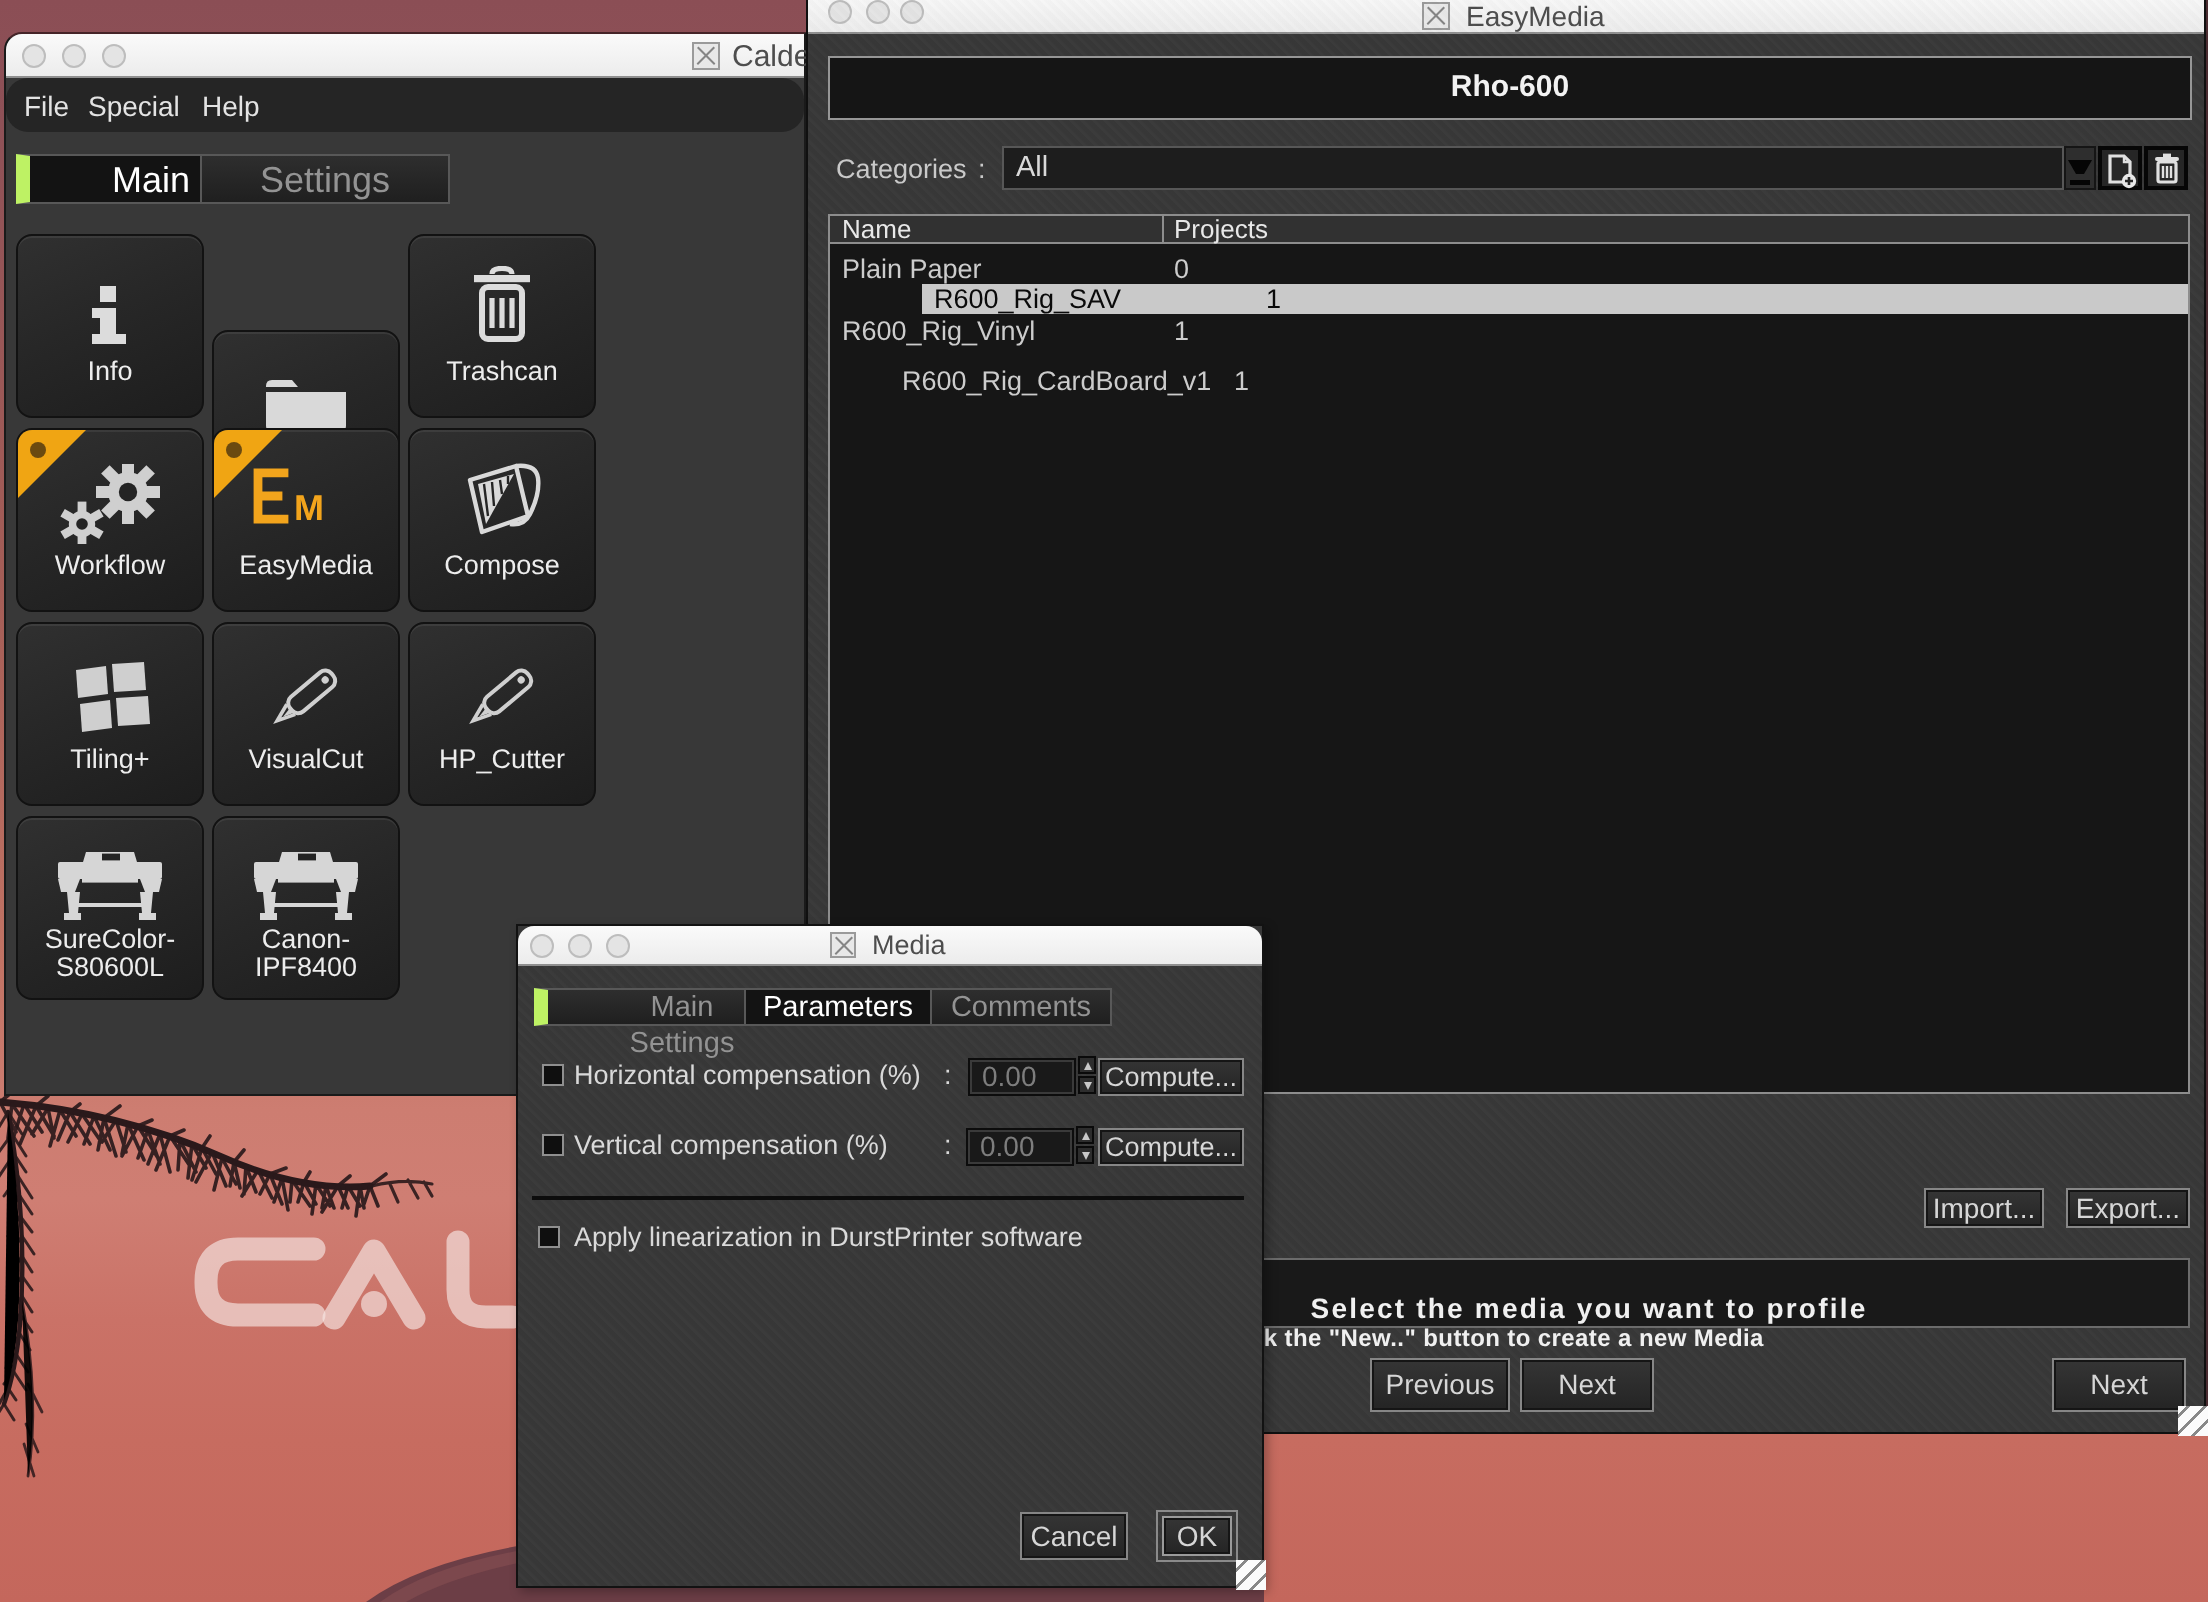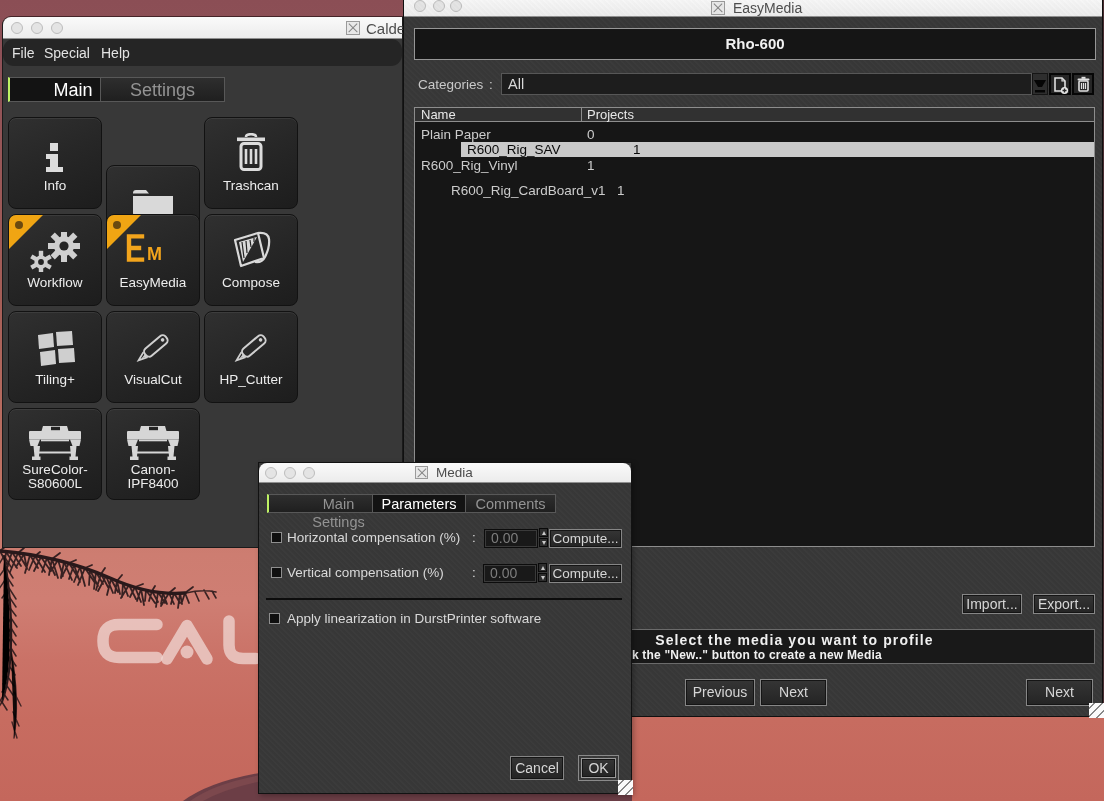--- a/index.html
+++ b/index.html
@@ -29,21 +29,21 @@
       color:#d6d6d6; font-size:14px; text-align:center; }
 
   
   #wleft { left:2px; top:16px; width:401px; height:532px; background:#383838;
            border:1px solid #1a1a1a; border-top:1px solid #452428; border-radius:9px 0 0 0; }
   #wleft .menubar { position:absolute; left:0; right:0; top:22px; height:27px; background:#252525; color:#e3e3e3; font-size:14px;border-radius:11px; }
   #wleft .menubar span { position:absolute; top:6px; }
   .tabrow { position:absolute; display:flex; }
   .tab { height:100%; border:1px solid #585858; border-left:none; color:#939393; text-align:center;
          background:linear-gradient(180deg,#2e2e2e,#1f1f1f); }
-  .tab:first-child { border-left:2px solid #bef264;padding-left:36px; }
+  .tab:first-child { border-left:7px solid #bef264;padding-left:36px; }
   .tab.active { background:#131313; color:#ffffff; }
   .tile { position:absolute; width:94px; height:92px; border-radius:8px;
       background:linear-gradient(155deg,#303030 0%,#272727 45%,#1d1d1d 100%);
       border:1px solid #121212; box-shadow:inset 0 1px 0 rgba(255,255,255,0.07);
       overflow:hidden; }
   .tile .lbl { position:absolute; left:0; right:0; top:61px; text-align:center;
       color:#ededed; font-size:13.5px; line-height:14px; }
   .tile .lbl2 { top:54px; }
   .tile svg.icon { position:absolute; left:50%; top:8px; transform:translateX(-50%); }
   .badge { position:absolute; left:-1px; top:-1px; width:38px; height:38px; }
@@ -68,21 +68,21 @@
   .thead { position:absolute; left:0; right:0; top:0; height:14px; background:#313131;
       border-bottom:1px solid #8d8d8d; color:#e8e8e8; font-size:13px; line-height:14px; }
   .thead .c2, .trow .c2 { position:absolute; left:172px; top:0; }
   .thead .c2 { border-left:1px solid #8d8d8d; padding-left:5px; left:166px; height:14px; }
   .trow { position:absolute; left:0; right:0; height:15px; color:#cccccc; font-size:13.5px; line-height:15px; }
   .trow .c1 { position:absolute; left:6px; }
   .trow .c2 { left:172px; }
   .trow.sel { background:#c9c9c9; color:#0a0a0a;margin-left:46px; }
   .msg { position:absolute; left:10px; top:634px; width:681px; height:35px; background:#191919;
       border:1px solid #6b6b6b; color:#f0f0f0; font-weight:bold;
-      text-align:center; line-height:15px; padding-top:3px; }
+      text-align:center; line-height:15px; padding-top:17px; }
   .msg .m1 { font-size:14px; letter-spacing:1.1px; padding-left:80px; }
   .msg .m2 { font-size:12px; letter-spacing:0.2px; padding-right:16px; }
   .grip { position:absolute; background:#fbfbfb;
       background-image:repeating-linear-gradient(135deg, transparent 0px, transparent 3px, #888 3px, #888 4.5px, transparent 4.5px, transparent 6px); }
 
   
   #wmedia { left:258px; top:462px; width:374px; height:332px; background:#383838;
       border:1px solid #121212; box-shadow:2px 2px 5px rgba(0,0,0,0.28); }
   #wmedia .titlebar { height:20px; }
   #wmedia .content { position:absolute; left:0; top:20px; right:0; bottom:0; }

